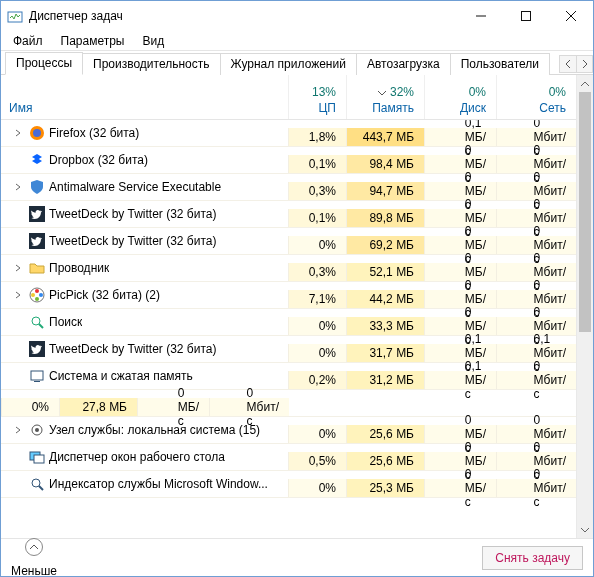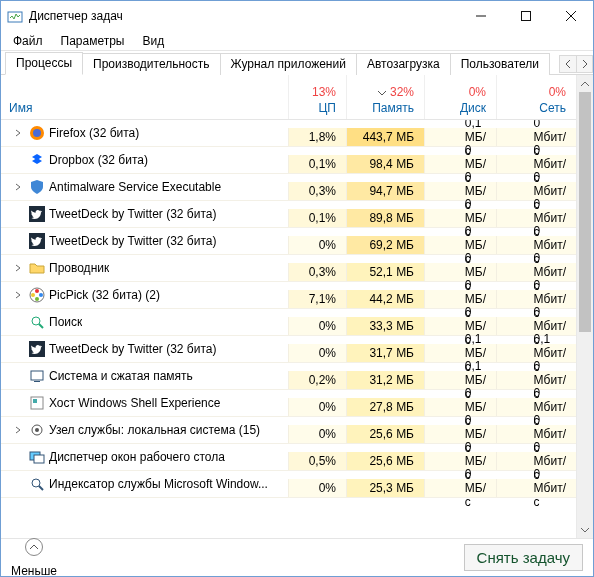--- a/index.html
+++ b/index.html
@@ -95,21 +95,21 @@
   .th {
     display:flex; flex-direction:column; justify-content:flex-end; align-items:flex-end;
     padding: 6px 10px 4px;
     font-size:12px;
     color:#0a63a8;
     border-left:1px solid #efefef;
     height:44px;
   }
   .th.name { flex:1; align-items:flex-start; color:#0a63a8; border-left:none; padding-left:8px;}
   .th.name .pct { visibility:hidden; }
-  .th .pct { color:#ef4444; margin-bottom:2px; display:flex; align-items:center; gap:4px;margin-left:12px; }
+  .th .pct { color:#0f766e; margin-bottom:2px; display:flex; align-items:center; gap:4px;margin-left:12px; }
   .th .lbl { color:#0a63a8; }
   .col-cpu   { width:58px; }
   .col-mem   { width:78px; }
   .col-disk  { width:72px; }
   .col-net   { width:80px; }
   .tbody { flex:1; overflow:hidden; }
   .row {
     display:flex; align-items:stretch;
     height:27px;
     border-bottom:1px solid #f3f0e6;
@@ -158,23 +158,23 @@
     font-size:12px; color:#000;flex-direction:column;
   }
   .fewer .circ {
     width:18px;height:18px;border:1px solid #888;border-radius:50%;
     display:flex;align-items:center;justify-content:center;
   }
   .end-btn {
     margin-left:auto;
     border:1px solid #c7c7c7;
     background:#f6f6f6;
-    color:#14532d;
+    color:#be185d;
     padding:4px 12px;
-    font-size:15px;
+    font-size:12px;
   }
   .sort-ind svg { stroke:#555; fill:none; }
 </style>
 </head>
 <body>
 
 <div class="titlebar">
   <span class="app-icon">
     <svg viewBox="0 0 16 16" width="16" height="16">
       <rect x="1" y="4" width="14" height="10" fill="none" stroke="#3a7ab8"></rect>
@@ -421,30 +421,20 @@
               </svg>
             </span>
             <span class="proc-label">Система и сжатая память</span>
           </div>
           <div class="cell num col-cpu heat-cpu">0,2%</div>
           <div class="cell num col-mem heat-mem">31,2 МБ</div>
           <div class="cell num col-disk heat-faint">0,1 МБ/с</div>
           <div class="cell num col-net heat-faint">0 Мбит/с</div>
         </div>
         <div class="row">
-          <div class="cell name">
-            <span class="exp hidden"></span>
-            <span class="proc-icon">
-              <svg width="16" height="16">
-                <rect x="2" y="2" width="12" height="12" fill="#fff" stroke="#888"></rect>
-                <rect x="4" y="4" width="4" height="4" fill="#4aa"></rect>
-              </svg>
-            </span>
-            <span class="proc-label">Хост Windows Shell Experience</span>
-          </div>
           <div class="cell num col-cpu heat-faint">0%</div>
           <div class="cell num col-mem heat-mem">27,8 МБ</div>
           <div class="cell num col-disk heat-faint">0 МБ/с</div>
           <div class="cell num col-net heat-faint">0 Мбит/с</div>
         </div>
         <div class="row">
           <div class="cell name">
             <span class="exp "><svg width="8" height="8">
                 <polyline points="2,1 6,4 2,7" fill="none" stroke="#666"></polyline>
               </svg></span>

